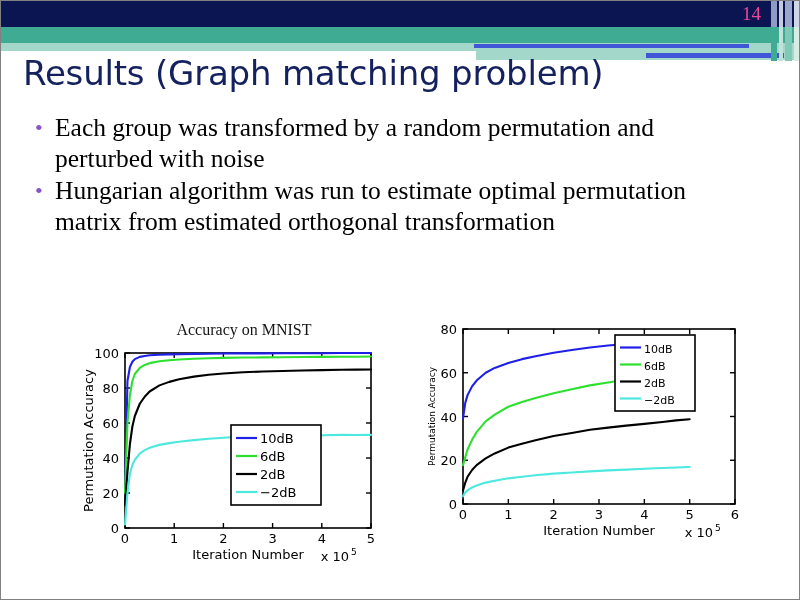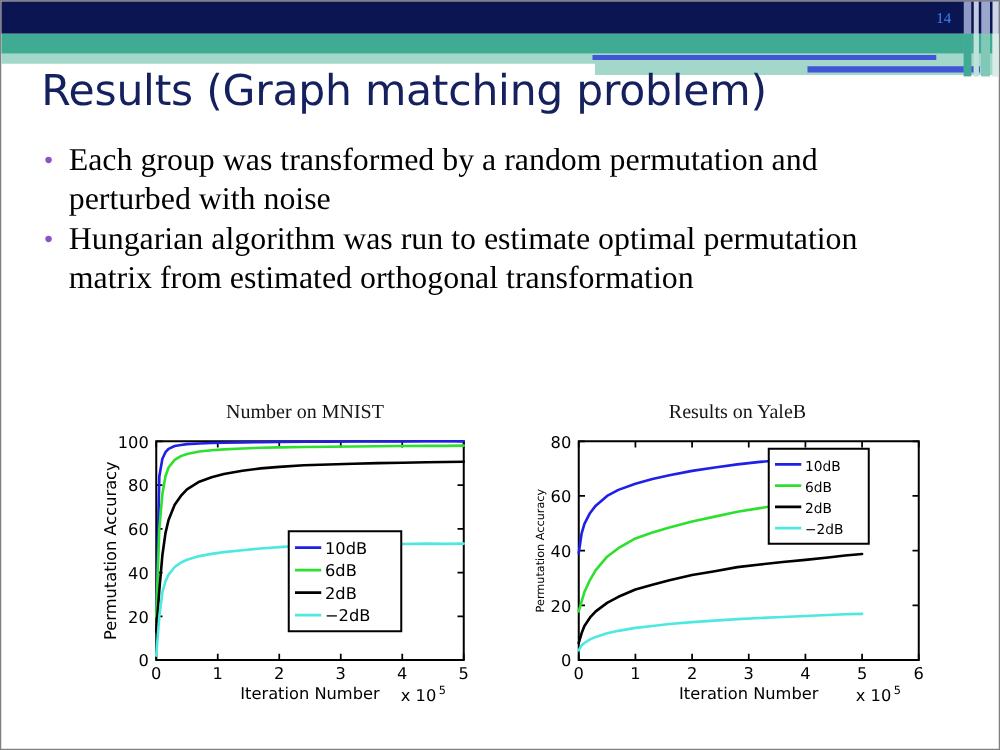--- a/index.html
+++ b/index.html
@@ -68,30 +68,30 @@
   .edge-d { left: 793px; width: 7px; background: #cfd6e6; }
   .edge-teal-a { position:absolute; left: 770px; top: 26px; width: 6px; height: 34px; background:#3fab93; }
   .edge-teal-b { position:absolute; left: 778px; top: 26px; width: 4px; height: 34px; background:#bfe3d9; }
   .edge-teal-c { position:absolute; left: 784px; top: 26px; width: 7px; height: 34px; background:#7fc9b6; }
   .edge-teal-d { position:absolute; left: 793px; top: 26px; width: 7px; height: 34px; background:#d6ece5; }
 
   .page-number {
     position: absolute;
     right: 38px;
     top: 1px;
-    color: #3b82f6;
+    color: #ec4899;
     font-family: "Liberation Serif", serif;
-    font-size: 12px;
+    font-size: 19px;
     line-height: 24px;
   }
 
   
   .slide-title {
     position: absolute;
-    left: 32px;
+    left: 22px;
     top: 52px;
     font-family: "DejaVu Sans", sans-serif;
     font-size: 34px;
     color: #14215e;
     letter-spacing: -0.2px;
     white-space: nowrap;
   }
 
   
   .bullets {
@@ -176,21 +176,21 @@
       <span class="bullet-dot">•</span>
       <span class="bullet-text">Each group was transformed by a random permutation and perturbed with noise</span>
     </div>
     <div class="bullet-row">
       <span class="bullet-dot">•</span>
       <span class="bullet-text">Hungarian algorithm was run to estimate optimal permutation matrix from estimated orthogonal transformation</span>
     </div>
   </div>
 
   <div class="figure fig-mnist">
-    <div class="fig-title">Number on MNIST</div>
+    <div class="fig-title">Accuracy on MNIST</div>
     <div class="plotwrap">
       <svg id="svg-mnist" width="330" height="236" viewBox="0 0 330 236">
           <rect x="46" y="10" width="246" height="175" fill="#ffffff" stroke="#000000" stroke-width="1.6"></rect>
           <line x1="46" y1="185" x2="46" y2="180" stroke="#000" stroke-width="1.4"></line>
           <line x1="46" y1="10" x2="46" y2="15" stroke="#000" stroke-width="1.4"></line>
           <text x="46" y="200" text-anchor="middle" font-size="13" class="axis-text">0</text>
           <line x1="95.2" y1="185" x2="95.2" y2="180" stroke="#000" stroke-width="1.4"></line>
           <line x1="95.2" y1="10" x2="95.2" y2="15" stroke="#000" stroke-width="1.4"></line>
           <text x="95.2" y="200" text-anchor="middle" font-size="13" class="axis-text">1</text>
           <line x1="144.4" y1="185" x2="144.4" y2="180" stroke="#000" stroke-width="1.4"></line>
@@ -242,21 +242,20 @@
             <line x1="157" y1="131" x2="178" y2="131" stroke="#000000" stroke-width="2.2"></line>
             <text x="181" y="136" font-size="13" class="axis-text">2dB</text>
             <line x1="157" y1="149" x2="178" y2="149" stroke="#4de8e0" stroke-width="2.2"></line>
             <text x="181" y="154" font-size="13" class="axis-text">−2dB</text>
           </g>
         </svg>
     </div>
   </div>
 
   <div class="figure fig-yaleb">
-    <div class="fig-title yaleb-title">Results on YaleB</div>
     <div class="plotwrap">
       <svg id="svg-yaleb" width="330" height="236" viewBox="0 0 330 236">
           <rect x="38" y="10" width="272" height="175" fill="#ffffff" stroke="#000000" stroke-width="1.6"></rect>
           <line x1="38" y1="185" x2="38" y2="180" stroke="#000" stroke-width="1.4"></line>
           <line x1="38" y1="10" x2="38" y2="15" stroke="#000" stroke-width="1.4"></line>
           <text x="38" y="200" text-anchor="middle" font-size="13" class="axis-text">0</text>
           <line x1="83.33333333333333" y1="185" x2="83.33333333333333" y2="180" stroke="#000" stroke-width="1.4"></line>
           <line x1="83.33333333333333" y1="10" x2="83.33333333333333" y2="15" stroke="#000" stroke-width="1.4"></line>
           <text x="83.33333333333333" y="200" text-anchor="middle" font-size="13" class="axis-text">1</text>
           <line x1="128.66666666666666" y1="185" x2="128.66666666666666" y2="180" stroke="#000" stroke-width="1.4"></line>

